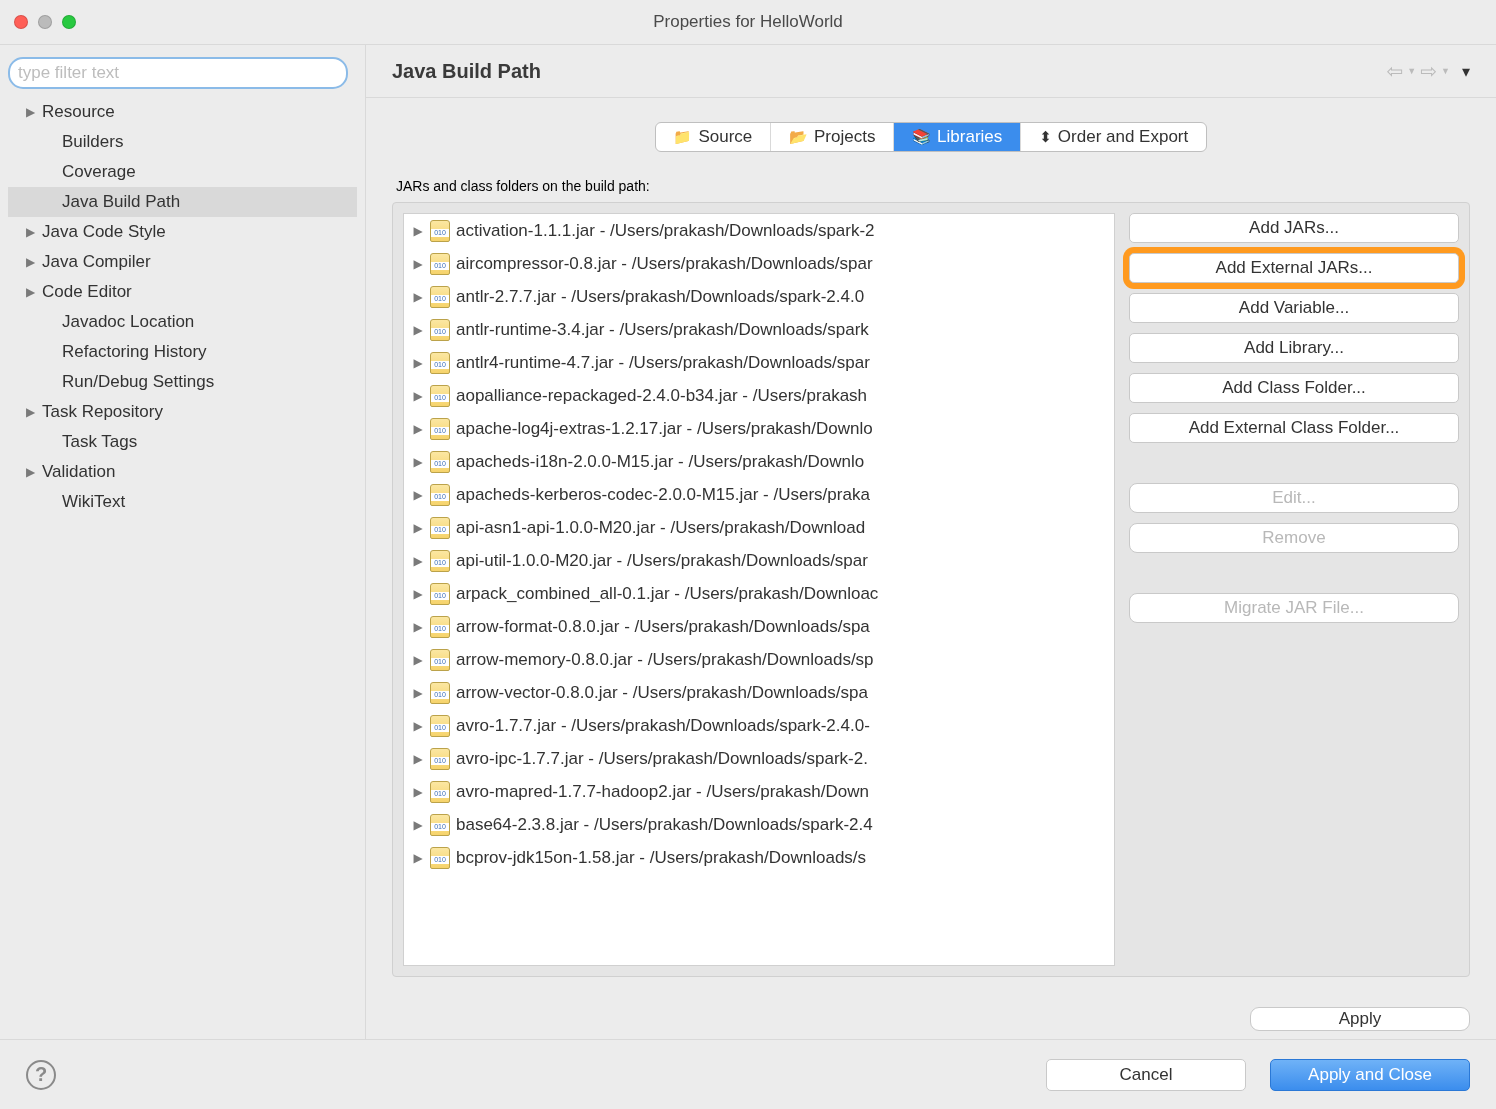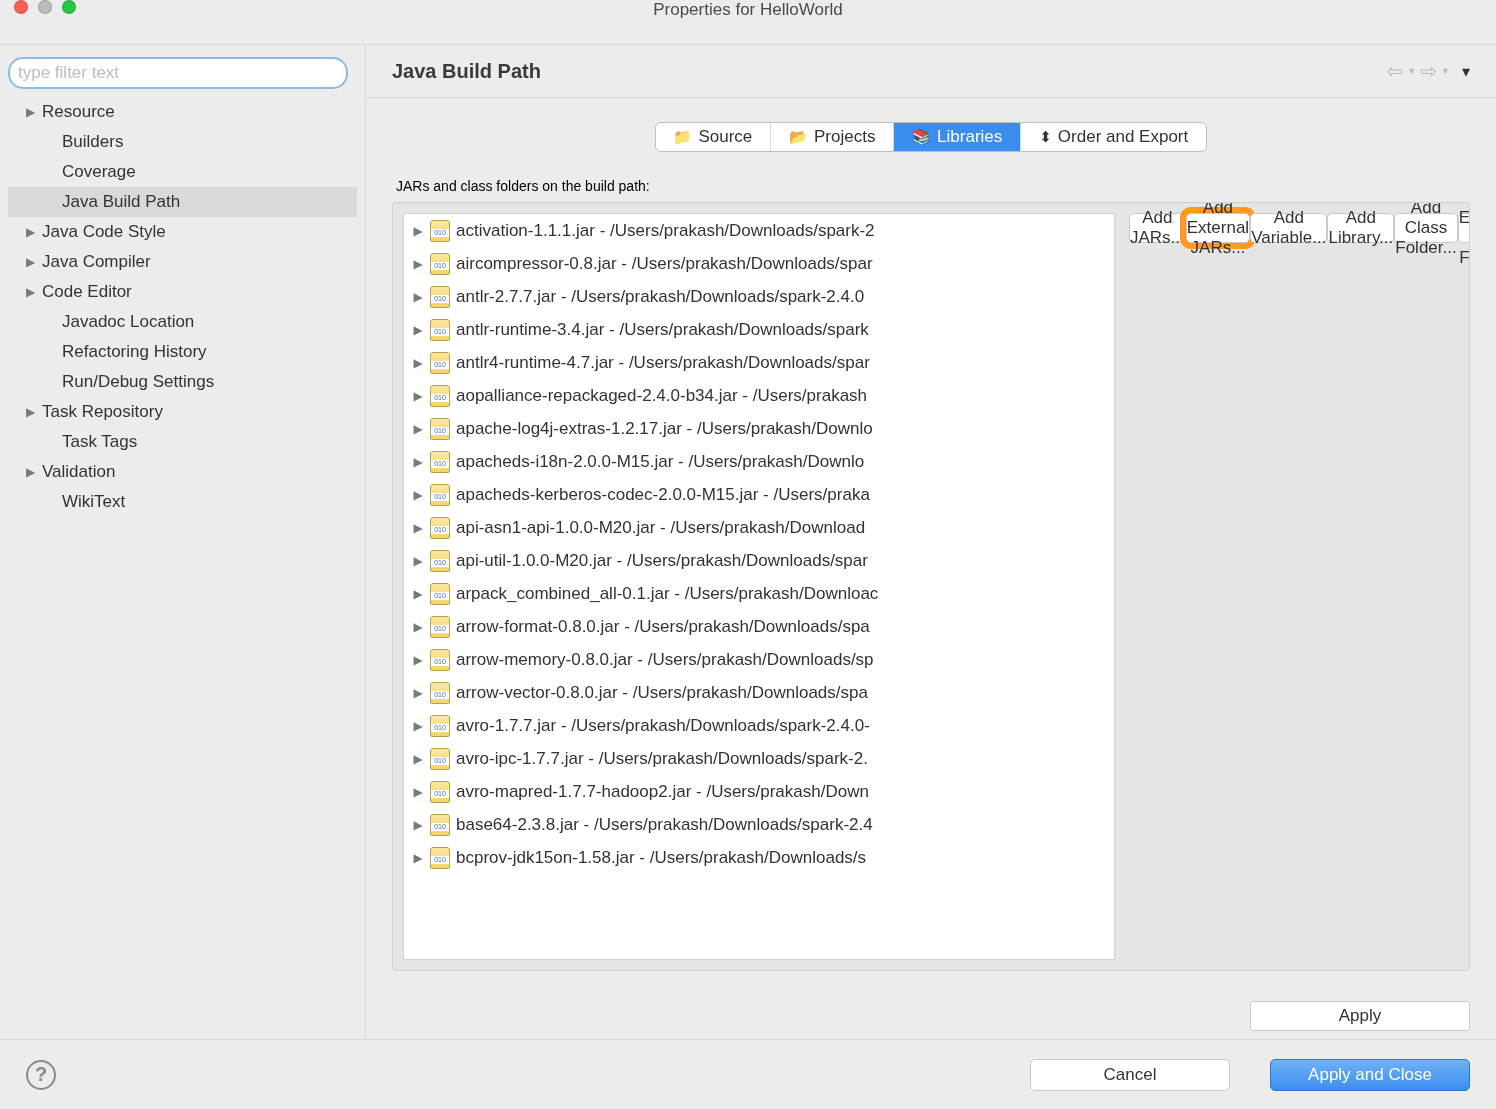--- a/index.html
+++ b/index.html
@@ -1,20 +1,20 @@
 <!DOCTYPE html>
 <html><head>
 <meta charset="utf-8">
 <style>
 * { box-sizing: border-box; margin: 0; padding: 0; font-family: -apple-system, "Helvetica Neue", Arial, sans-serif; }
 body { background: #ececec; width: 1496px; height: 1109px; overflow: hidden; }
 
 .window { width: 1496px; height: 1109px; background: #ececec; display: flex; flex-direction: column; }
 
-.titlebar { height: 44px; display: flex; align-items: flex-start; padding: 0 14px; background: #ececec; position: relative; }
+.titlebar { height: 44px; display: flex; align-items: center; padding: 0 14px; background: #ececec; position: relative; }
 .traffic-lights { display: flex; gap: 10px; }
 .tl { width: 14px; height: 14px; border-radius: 50%; border: 1px solid rgba(0,0,0,0.15); }
 .tl-close { background: #ff5f57; }
 .tl-min { background: #bbb; }
 .tl-max { background: #28c940; }
 .titlebar-title { position: absolute; left: 0; right: 0; text-align: center; font-size: 17px; color: #4a4a4a; }
 
 .content-row { flex: 1; display: flex; border-top: 1px solid #d9d9d9; }
 
 .sidebar { width: 366px; border-right: 1px solid #d9d9d9; background: #ececec; padding: 12px 8px 8px 8px; }
@@ -43,34 +43,34 @@
 .tab .ticon { font-size: 15px; }
 
 .jar-section-label { font-size: 14px; color: #000000; margin: 16px 4px 8px 4px; }
 .jar-panel { flex: 1; background: #e5e5e5; border: 1px solid #d0d0d0; border-radius: 4px; padding: 10px; display: flex; gap: 14px; overflow: hidden; }
 .jar-list { flex: 1; background: #fff; border: 1px solid #d0d0d0; overflow: hidden; }
 .jar-row { display: flex; align-items: center; height: 33px; padding: 0 6px; font-size: 17px; color: #333; white-space: nowrap; overflow: hidden; }
 .jar-arrow { color: #7a7a7a; font-size: 12px; width: 16px; display: inline-block; text-align: center; }
 .jar-icon { width: 20px; height: 22px; margin: 0 6px 0 4px; background: linear-gradient(#fbe7a2,#f6d36b); border: 1px solid #bba24a; border-radius: 3px 3px 2px 2px; position: relative; display: inline-block; flex-shrink: 0; }
 .jar-icon::after { content: "010"; position: absolute; top: 8px; left: 0; right: 0; text-align: center; font-size: 7px; color: #3a6db8; background: #fff; line-height: 8px; }
 
-.btn-col { width: 330px; display: flex; }
+.btn-col { width: 330px; display: flex; flex-direction: column; gap: 10px; }
 .side-btn { height: 30px; background: #fff; border: 1px solid #c9c9c9; border-radius: 5px; font-size: 17px; color: #333; cursor: default; display: flex; align-items: center; justify-content: center; }
 .side-btn.disabled { color: #b8b8b8; border-radius: 8px; }
 .side-btn.highlighted { box-shadow: 0 0 0 6px #ff9a1f; border-color: #c9c9c9; }
 .spacer { height: 20px; }
 
 .apply-row { display: flex; justify-content: flex-end; padding: 16px 26px 8px 0; }
-.apply-btn { width: 220px; height: 30px; background: #fff; border: 1px solid #c9c9c9; border-radius: 2px; font-size: 17px; color: #333; }
+.apply-btn { width: 220px; height: 24px; background: #fff; border: 1px solid #c9c9c9; border-radius: 9px; font-size: 17px; color: #333; }
 
 .footer { height: 70px; border-top: 1px solid #d9d9d9; background: #ececec; display: flex; align-items: center; justify-content: space-between; padding: 0 26px; }
 .help-icon { width: 30px; height: 30px; border: 2px solid #8a8a8a; border-radius: 50%; color: #8a8a8a; display: flex; align-items: center; justify-content: center; font-size: 20px; font-weight: bold; }
 .footer-btns { display: flex; gap: 24px; }
 .footer-btn { width: 200px; height: 32px; border-radius: 5px; font-size: 17px; border: 1px solid #c9c9c9; background: #fff; color: #333; }
-.footer-btn.primary { background: linear-gradient(#6fb2f7, #3b8ded); border: 1px solid #2a78d6; color: #fff; margin-left: 16px; }
+.footer-btn.primary { background: linear-gradient(#6fb2f7, #3b8ded); border: 1px solid #2a78d6; color: #fff; }
 </style>
 </head>
 <body>
 
 <div class="window">
 
   <div class="titlebar">
     <div class="traffic-lights">
       <div class="tl tl-close"></div>
       <div class="tl tl-min"></div>

